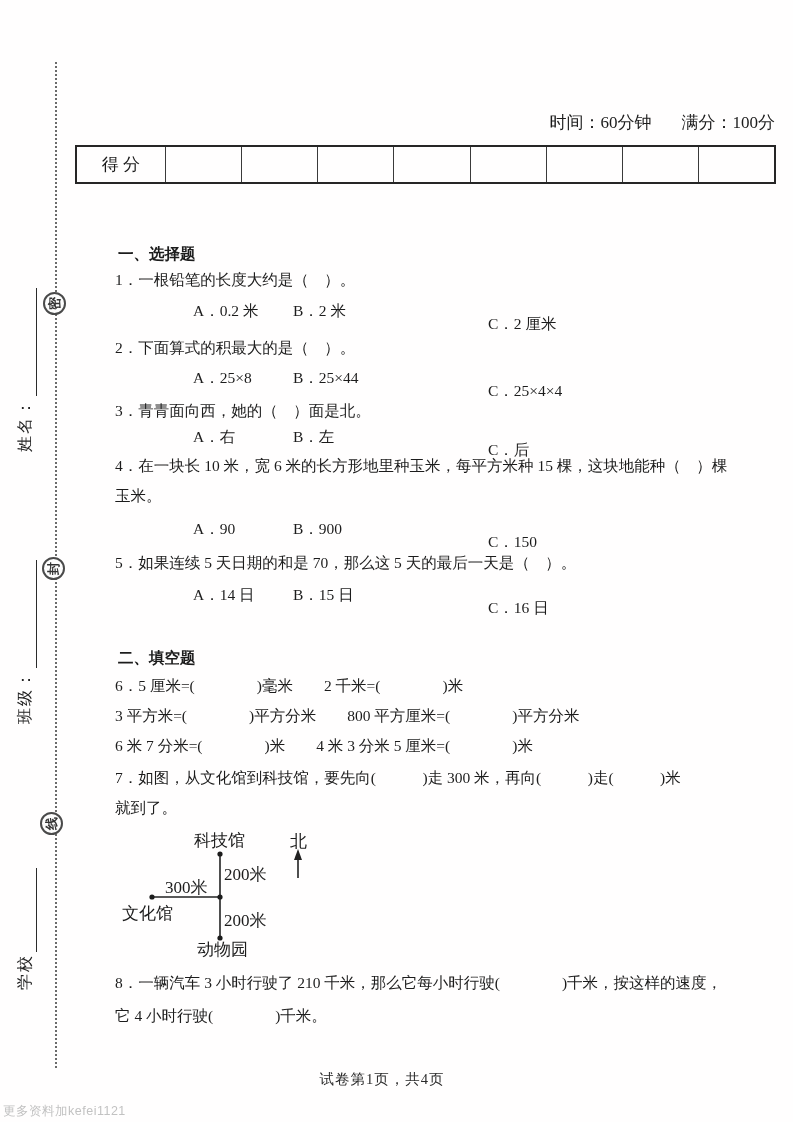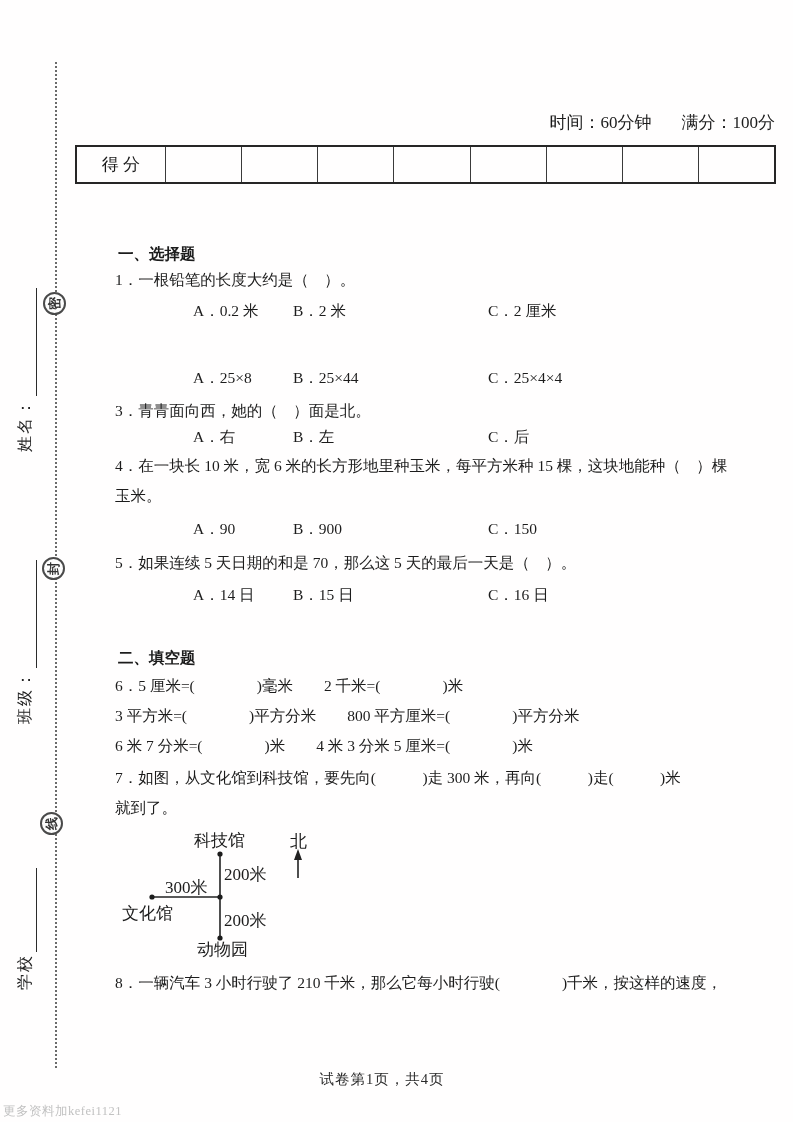--- a/index.html
+++ b/index.html
@@ -66,32 +66,32 @@
   
   .line {
     position:absolute; left:115px; font-size:15.5px; line-height:19px;
     white-space:nowrap; color:#1c1c1c;
   }
   .heading { font-weight:bold; left:118px; font-size:15.5px; }
   .opts { left:137px; width:620px; height:20px; }
   .opts span { position:absolute; top:0; white-space:nowrap; }
   .opts .oa { left:12px;margin-left:44px; }
   .opts .ob { left:156px; }
-  .opts .oc { left:351px; }
+  .opts .oc { left:351px;margin-top:13px; }
   
   .diagram { position:absolute; left:110px; top:820px; }
   .diagram text { font-size:17px; fill:#1c1c1c; font-family:"Liberation Serif", serif; }
   
   .footer {
     position:absolute; left:0; top:1070px; width:764px;
     text-align:center; font-size:14.5px; color:#2a2a2a; letter-spacing:1px;
   }
   .watermark {
     position:absolute; left:3px; top:1103px; font-size:12.5px;
-    color:#c2c2c2; font-family:Liberation Serif, serif;
+    color:#c2c2c2; font-family:Liberation Sans, sans-serif;
     letter-spacing:0.5px;
   }
 </style>
 </head>
 <body>
 
 <div class="page">
 
   <div class="seal-line"></div>
   <div class="v-label v-name">
@@ -132,20 +132,21 @@
 
   <div class="line heading" style="top:244px">一、选择题</div>
 
   <div class="line" style="top:270px">1．一根铅笔的长度大约是（　）。</div>
   <div class="line opts" style="top:301px">
     <span class="oa">A．0.2 米</span>
     <span class="ob">B．2 米</span>
     <span class="oc">C．2 厘米</span>
   </div>
 
+  <div class="line" style="top:338px">2．下面算式的积最大的是（　）。</div>
   <div class="line opts" style="top:368px">
     <span class="oa">A．25×8</span>
     <span class="ob">B．25×44</span>
     <span class="oc">C．25×4×4</span>
   </div>
 
   <div class="line" style="top:401px">3．青青面向西，她的（　）面是北。</div>
   <div class="line opts" style="top:427px">
     <span class="oa">A．右</span>
     <span class="ob">B．左</span>
@@ -190,17 +191,18 @@
     <text x="84" y="26">科技馆</text>
     <text x="180" y="27">北</text>
     <text x="55" y="73">300米</text>
     <text x="114" y="60">200米</text>
     <text x="12" y="99">文化馆</text>
     <text x="114" y="106">200米</text>
     <text x="87" y="135">动物园</text>
   </svg>
 
   <div class="line" style="top:973px">8．一辆汽车 3 小时行驶了 210 千米，那么它每小时行驶(　　　　)千米，按这样的速度，</div>
+  <div class="line" style="top:1006px">它 4 小时行驶(　　　　)千米。</div>
 
   <div class="footer">试卷第1页，共4页</div>
   <div class="watermark">更多资料加kefei1121</div>
 
 </div>
 
 </body></html>

